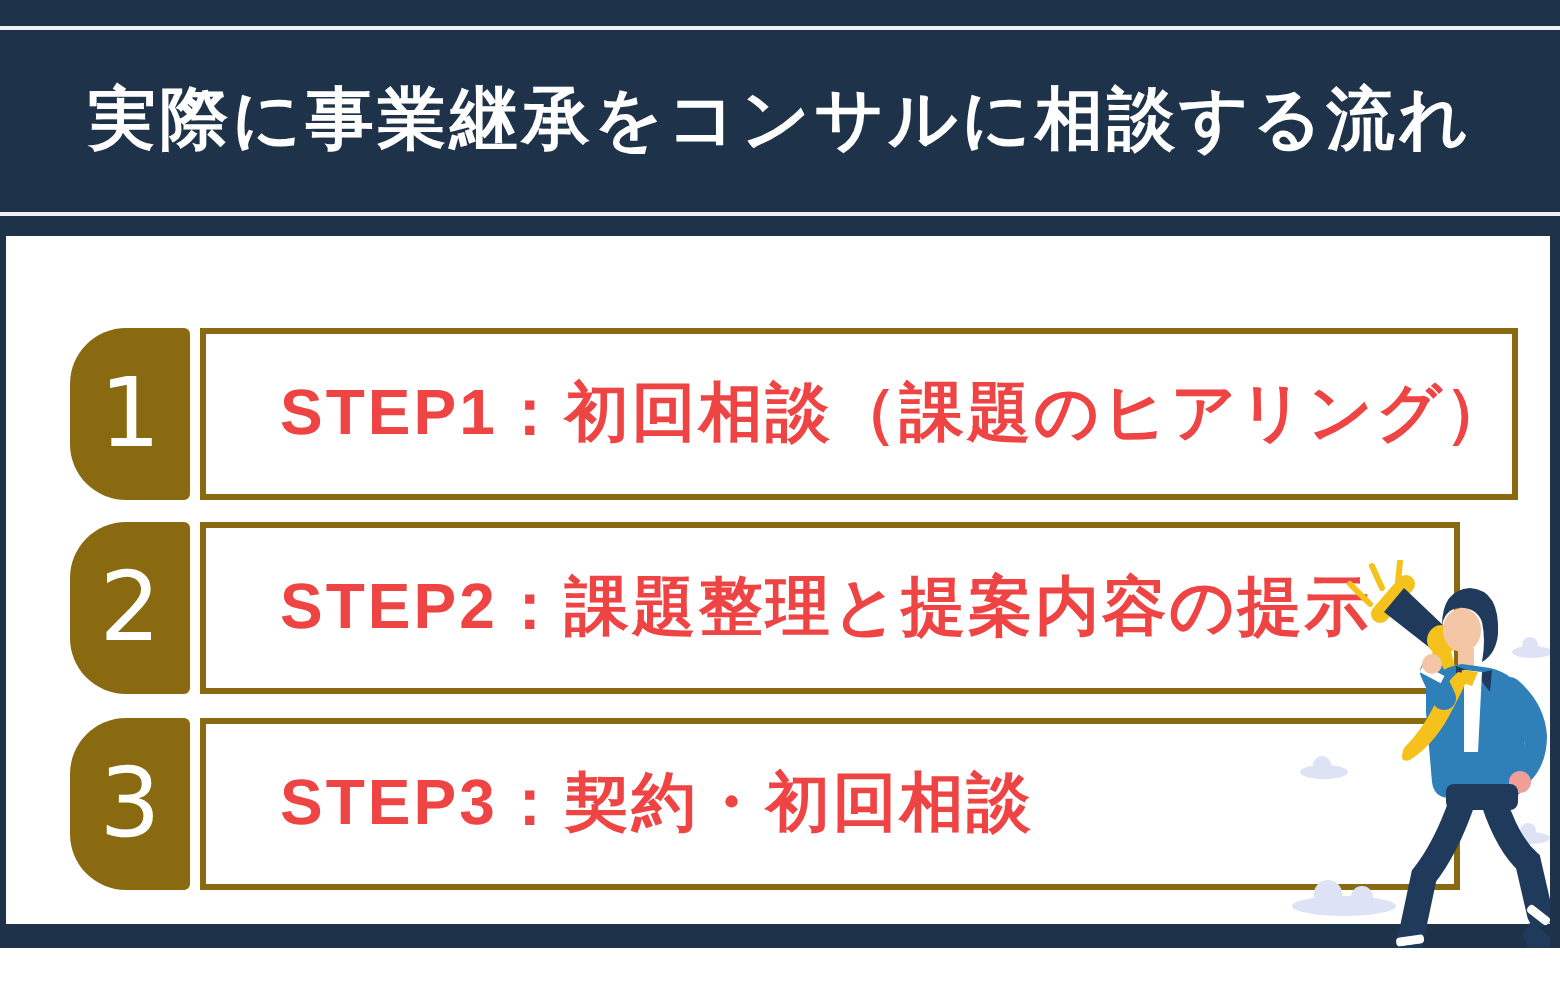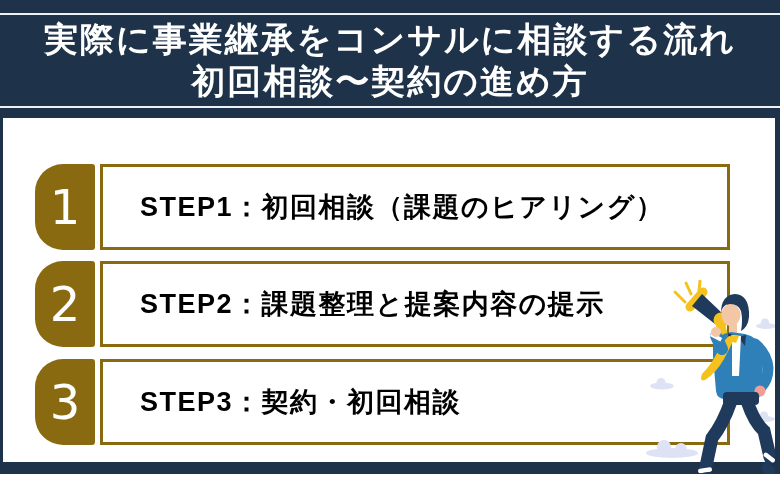--- a/index.html
+++ b/index.html
@@ -84,22 +84,22 @@
   }
   .step-box {
     flex: 1;
     background: #ffffff;
     border: 3px solid #8a6a10;
     display: flex;
     align-items: center;
     padding-left: 37px;
   }
   .step-label {
-    color: #000000;
-    font-size: 27px;
+    color: #ef4444;
+    font-size: 32px;
     font-weight: 600;
     letter-spacing: 1.5px;
     white-space: nowrap;
   }
 
   
   .illustration {
     position: absolute;
     left: 628px;
     top: 280px;
@@ -119,21 +119,20 @@
 </head>
 <body>
 
 <div class="page">
 
   <div class="content-area"></div>
 
   <header class="header">
     <div class="header-frame">
       <div class="title-line">実際に事業継承をコンサルに相談する流れ</div>
-      <div class="title-line">初回相談〜契約の進め方</div>
     </div>
   </header>
 
   <div class="step-row r1">
     <div class="step-badge">
       <span class="step-number">1</span>
     </div>
     <div class="step-box">
       <span class="step-label">STEP1：初回相談（課題のヒアリング）</span>
     </div>

